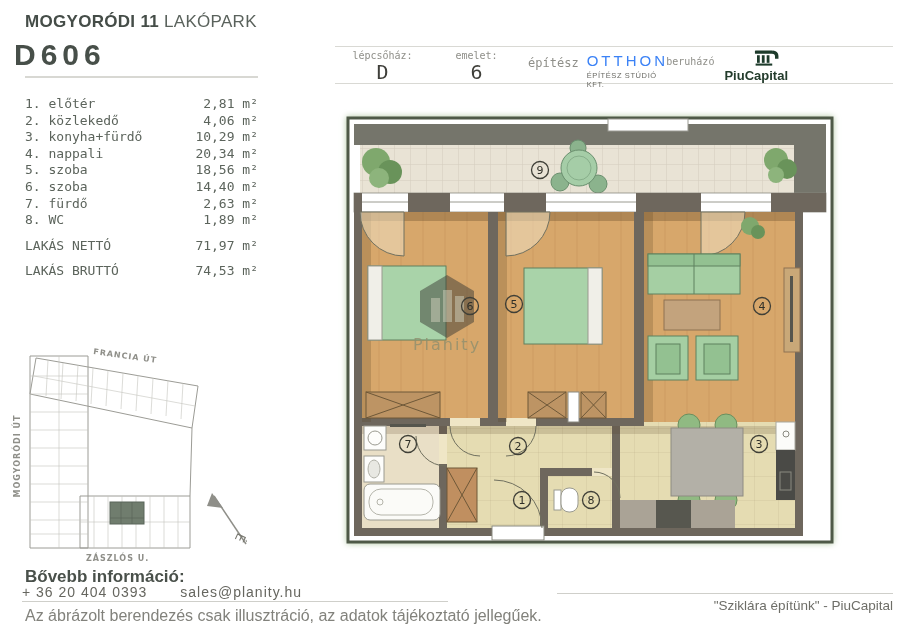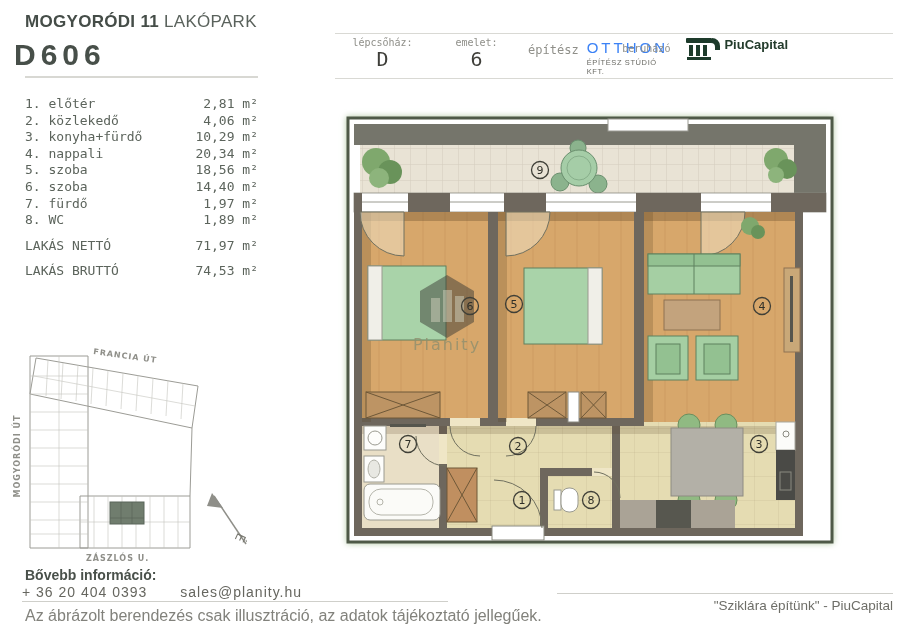--- a/index.html
+++ b/index.html
@@ -8,50 +8,50 @@
   .page { position:relative; width:900px; height:636px; background:#fff; }
 
   
   .project-title { position:absolute; left:25px; top:12px; font-size:17px; color:#454d48; letter-spacing:.3px; }
   .project-title .b { font-weight:700; }
   .project-title .l { font-weight:400; color:#5a625c; }
   .unit-id { position:absolute; left:14px; top:38px; font-size:30px; font-weight:700;
              letter-spacing:5px; color:#474f49; }
   .unit-underline { position:absolute; left:25px; top:76px; width:233px; border-bottom:2px solid #d8d8d3; }
 
-  .info-table { position:absolute; left:335px; top:33px; width:558px; height:46px;
+  .info-table { position:absolute; left:335px; top:46px; width:558px; height:38px;
                 display:flex; border-top:1px solid #d9d9d4; border-bottom:1px solid #d9d9d4; }
   .info-cell { display:flex; flex-direction:column; align-items:center; padding-top:3px; }
   .info-cell .lab { font-family:"DejaVu Sans Mono",monospace; font-size:10px; color:#8f8f89; }
   .info-cell .val { font-family:"DejaVu Sans Mono",monospace; font-size:20px; color:#3f3f3a; line-height:22px; }
   .c1{width:95px;} .c2{width:93px;text-align:right;} .c3{width:105px;}
   .arch-cell { width:145px; display:flex; padding-top:6px; justify-content:flex-end; }
   .arch-label { font-family:"DejaVu Sans Mono",monospace; font-size:12px; color:#8f8f89; margin-right:8px; margin-top:3px;margin-left:40px;}
   .arch-name { font-size:15px; letter-spacing:3px; color:#3b82f6; line-height:16px; }
   .arch-sub  { font-size:7.5px; letter-spacing:.6px; color:#6a6a64; margin-top:2px;}
   .dev-cell { width:120px; display:flex; padding-top:6px; justify-content:flex-end; }
   .dev-label { font-family:"DejaVu Sans Mono",monospace; font-size:10px; color:#8f8f89; margin-right:10px; margin-top:3px;}
-  .dev-logo { display:flex; flex-direction:row; align-items:flex-start; margin-top:-4px;}
+  .dev-logo { display:flex; flex-direction:column; align-items:flex-end; margin-top:-4px;}
   .dev-name { font-size:13px; font-weight:700; color:#233c2c; margin-top:1px; }
 
   
   .room-list { position:absolute; left:25px; top:96px; width:233px;
                font-family:"DejaVu Sans Mono",monospace; font-size:13px; color:#5c645c; }
   .room-row { display:flex; justify-content:space-between; line-height:16.6px; }
   .room-row.total { margin-top:9px; }
   .room-row.balcony { margin-top:12px; }
 
   
   .floorplan-wrap { position:absolute; left:346px; top:116px; width:488px; height:428px;
                     filter:drop-shadow(0 0 3px rgba(150,180,130,.75)); }
   .siteplan-wrap { position:absolute; left:8px; top:336px; width:278px; height:228px; }
   svg text { font-family:"DejaVu Sans","Liberation Sans",sans-serif; }
 
   
-  .footer-head { position:absolute; left:25px; top:567px; font-size:14px; font-weight:700; color:#49504a; }
+  .footer-head { position:absolute; left:25px; top:567px; font-size:17px; font-weight:700; color:#49504a; }
   .footer-contact { position:absolute; left:22px; top:584px; font-size:14px; color:#66665f; letter-spacing:1px; }
   .footer-contact .mail { margin-left:28px; }
   .footer-line-left { position:absolute; left:22px; top:601px; width:426px; border-bottom:1px solid #cfcfca; }
   .disclaimer { position:absolute; left:25px; top:607px; font-size:16px; color:#82827c; }
   .footer-line-right { position:absolute; left:557px; top:593px; width:336px; border-bottom:1px solid #cfcfca; }
   .tagline { position:absolute; right:7px; top:598px; font-size:13.5px; color:#6e6e68; }
 </style>
 </head>
 <body>
 
@@ -116,21 +116,21 @@
     <div class="room-row">
         <span><span>5.</span> <span>szoba</span></span>
         <span>18,56 m²</span>
       </div>
     <div class="room-row">
         <span><span>6.</span> <span>szoba</span></span>
         <span>14,40 m²</span>
       </div>
     <div class="room-row">
         <span><span>7.</span> <span>fürdő</span></span>
-        <span>1,97 m²</span>
+        <span>2,63 m²</span>
       </div>
     <div class="room-row">
         <span><span>8.</span> <span>WC</span></span>
         <span>1,89 m²</span>
       </div>
     <div class="room-row total">
         <span>LAKÁS NETTÓ</span>
         <span>71,97 m²</span>
       </div>
     <div class="room-row total">

